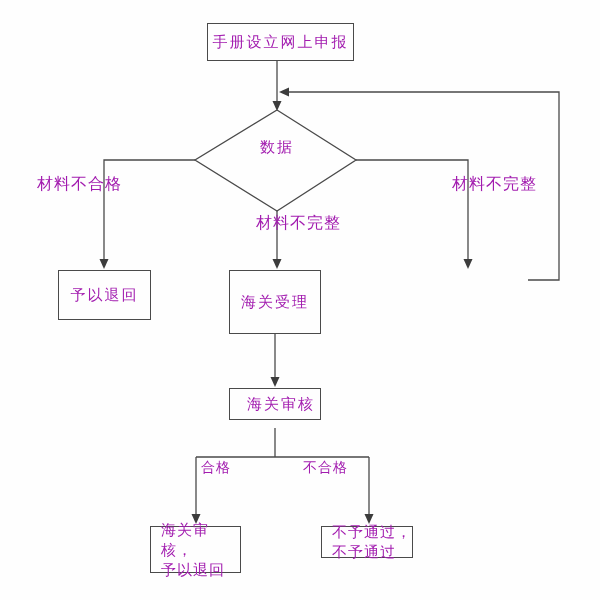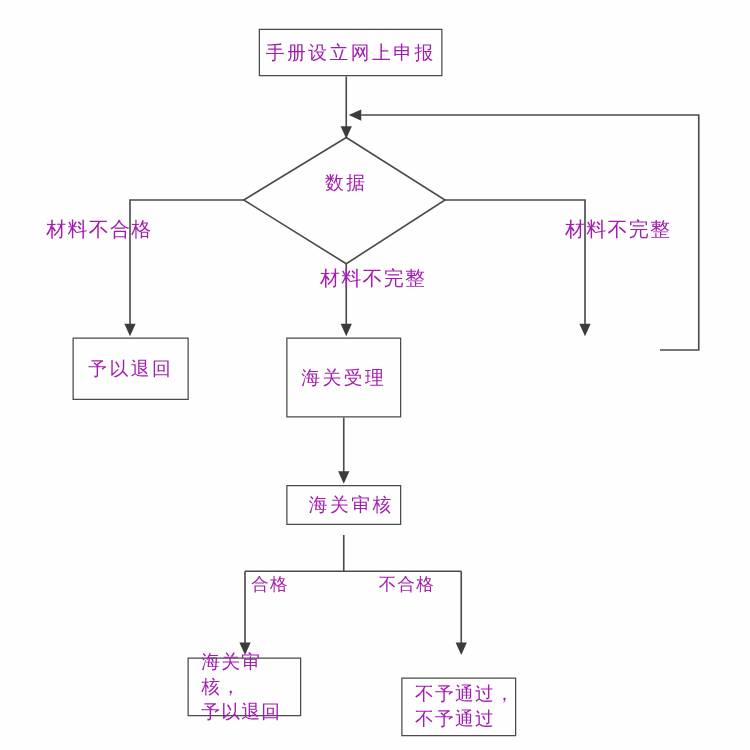--- a/index.html
+++ b/index.html
@@ -112,21 +112,21 @@
 
   <div class="node" style="left:229px; top:388px; width:92px; height:32px;padding-left:12px;">
     <span>海关审核</span>
   </div>
 
   <div class="node multiline" style="left:150px; top:526px; width:91px; height:47px; letter-spacing:1px;">
     <span>海关审核，</span>
     <span>予以退回</span>
   </div>
 
-  <div class="node multiline" style="left:321px; top:526px; width:92px; height:47px; letter-spacing:1px;margin-top:16px;">
+  <div class="node multiline" style="left:321px; top:526px; width:92px; height:32px; letter-spacing:1px;">
     <span>不予通过，</span>
     <span>不予通过</span>
   </div>
 
   <div class="edge-label" style="left:37px; top:174px;">材料不合格</div>
 
   <div class="edge-label" style="left:452px; top:174px;">材料不完整</div>
 
   <div class="edge-label" style="left:256px; top:213px;">材料不完整</div>
 

